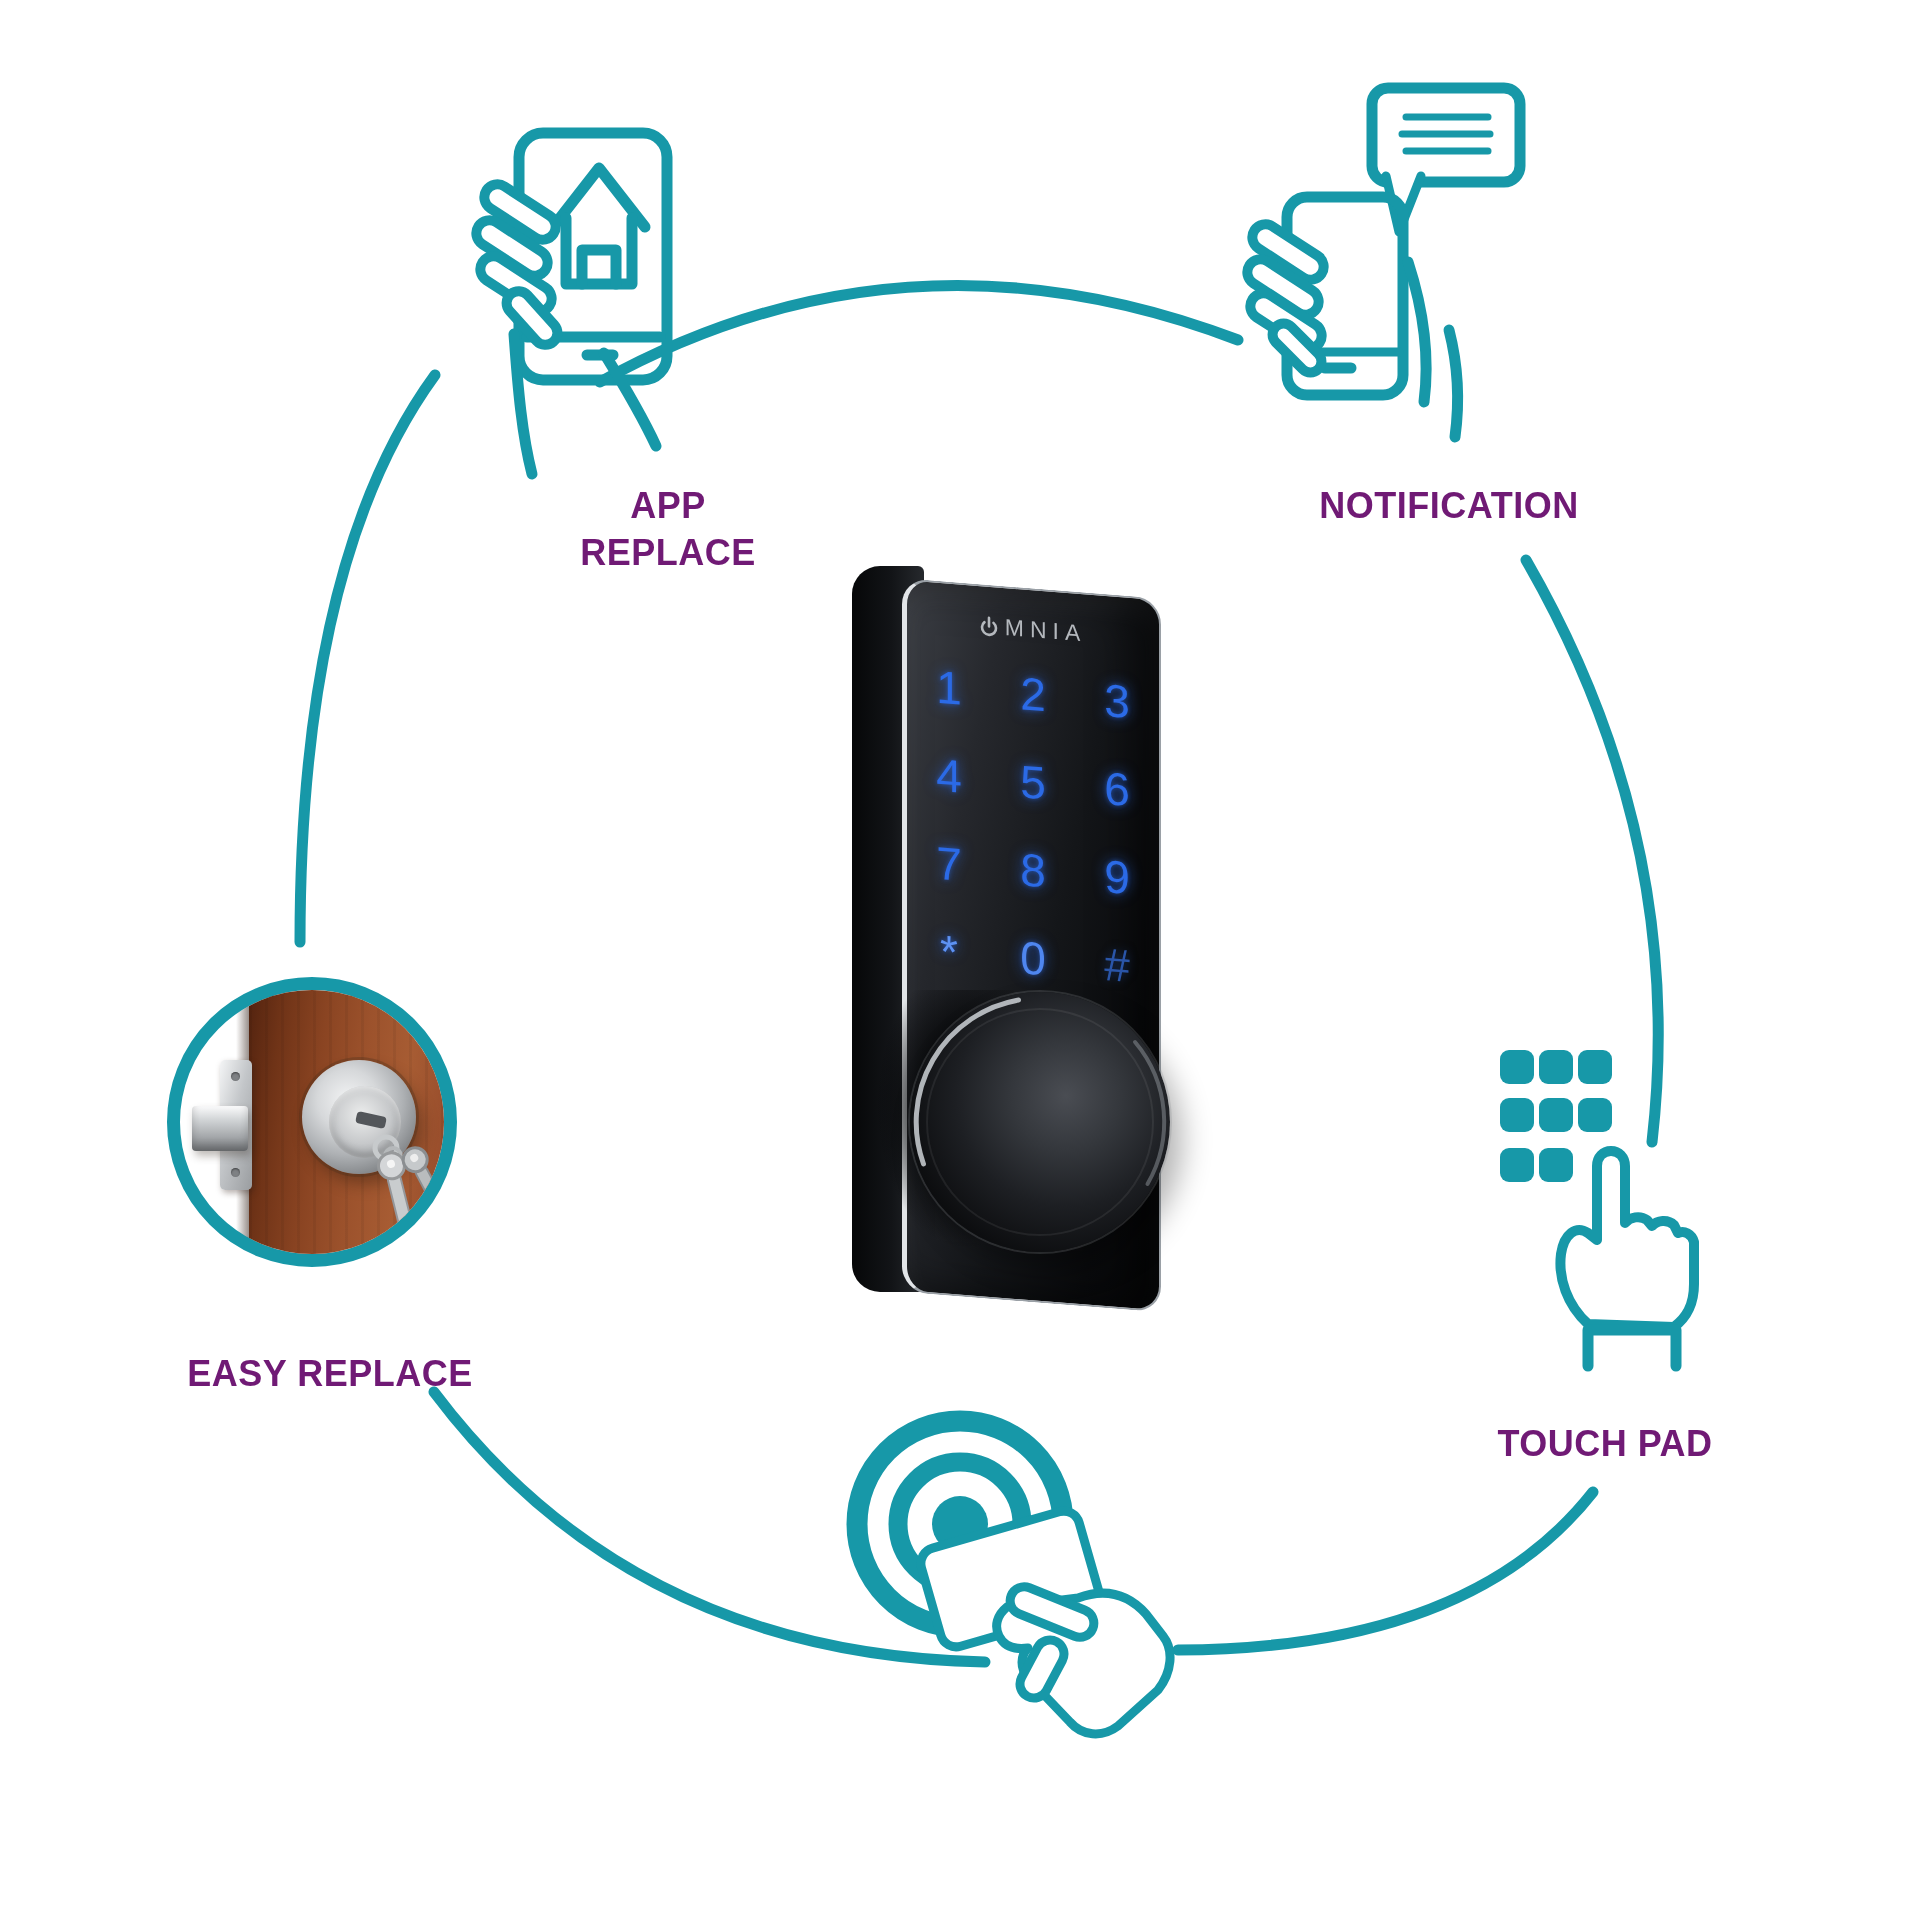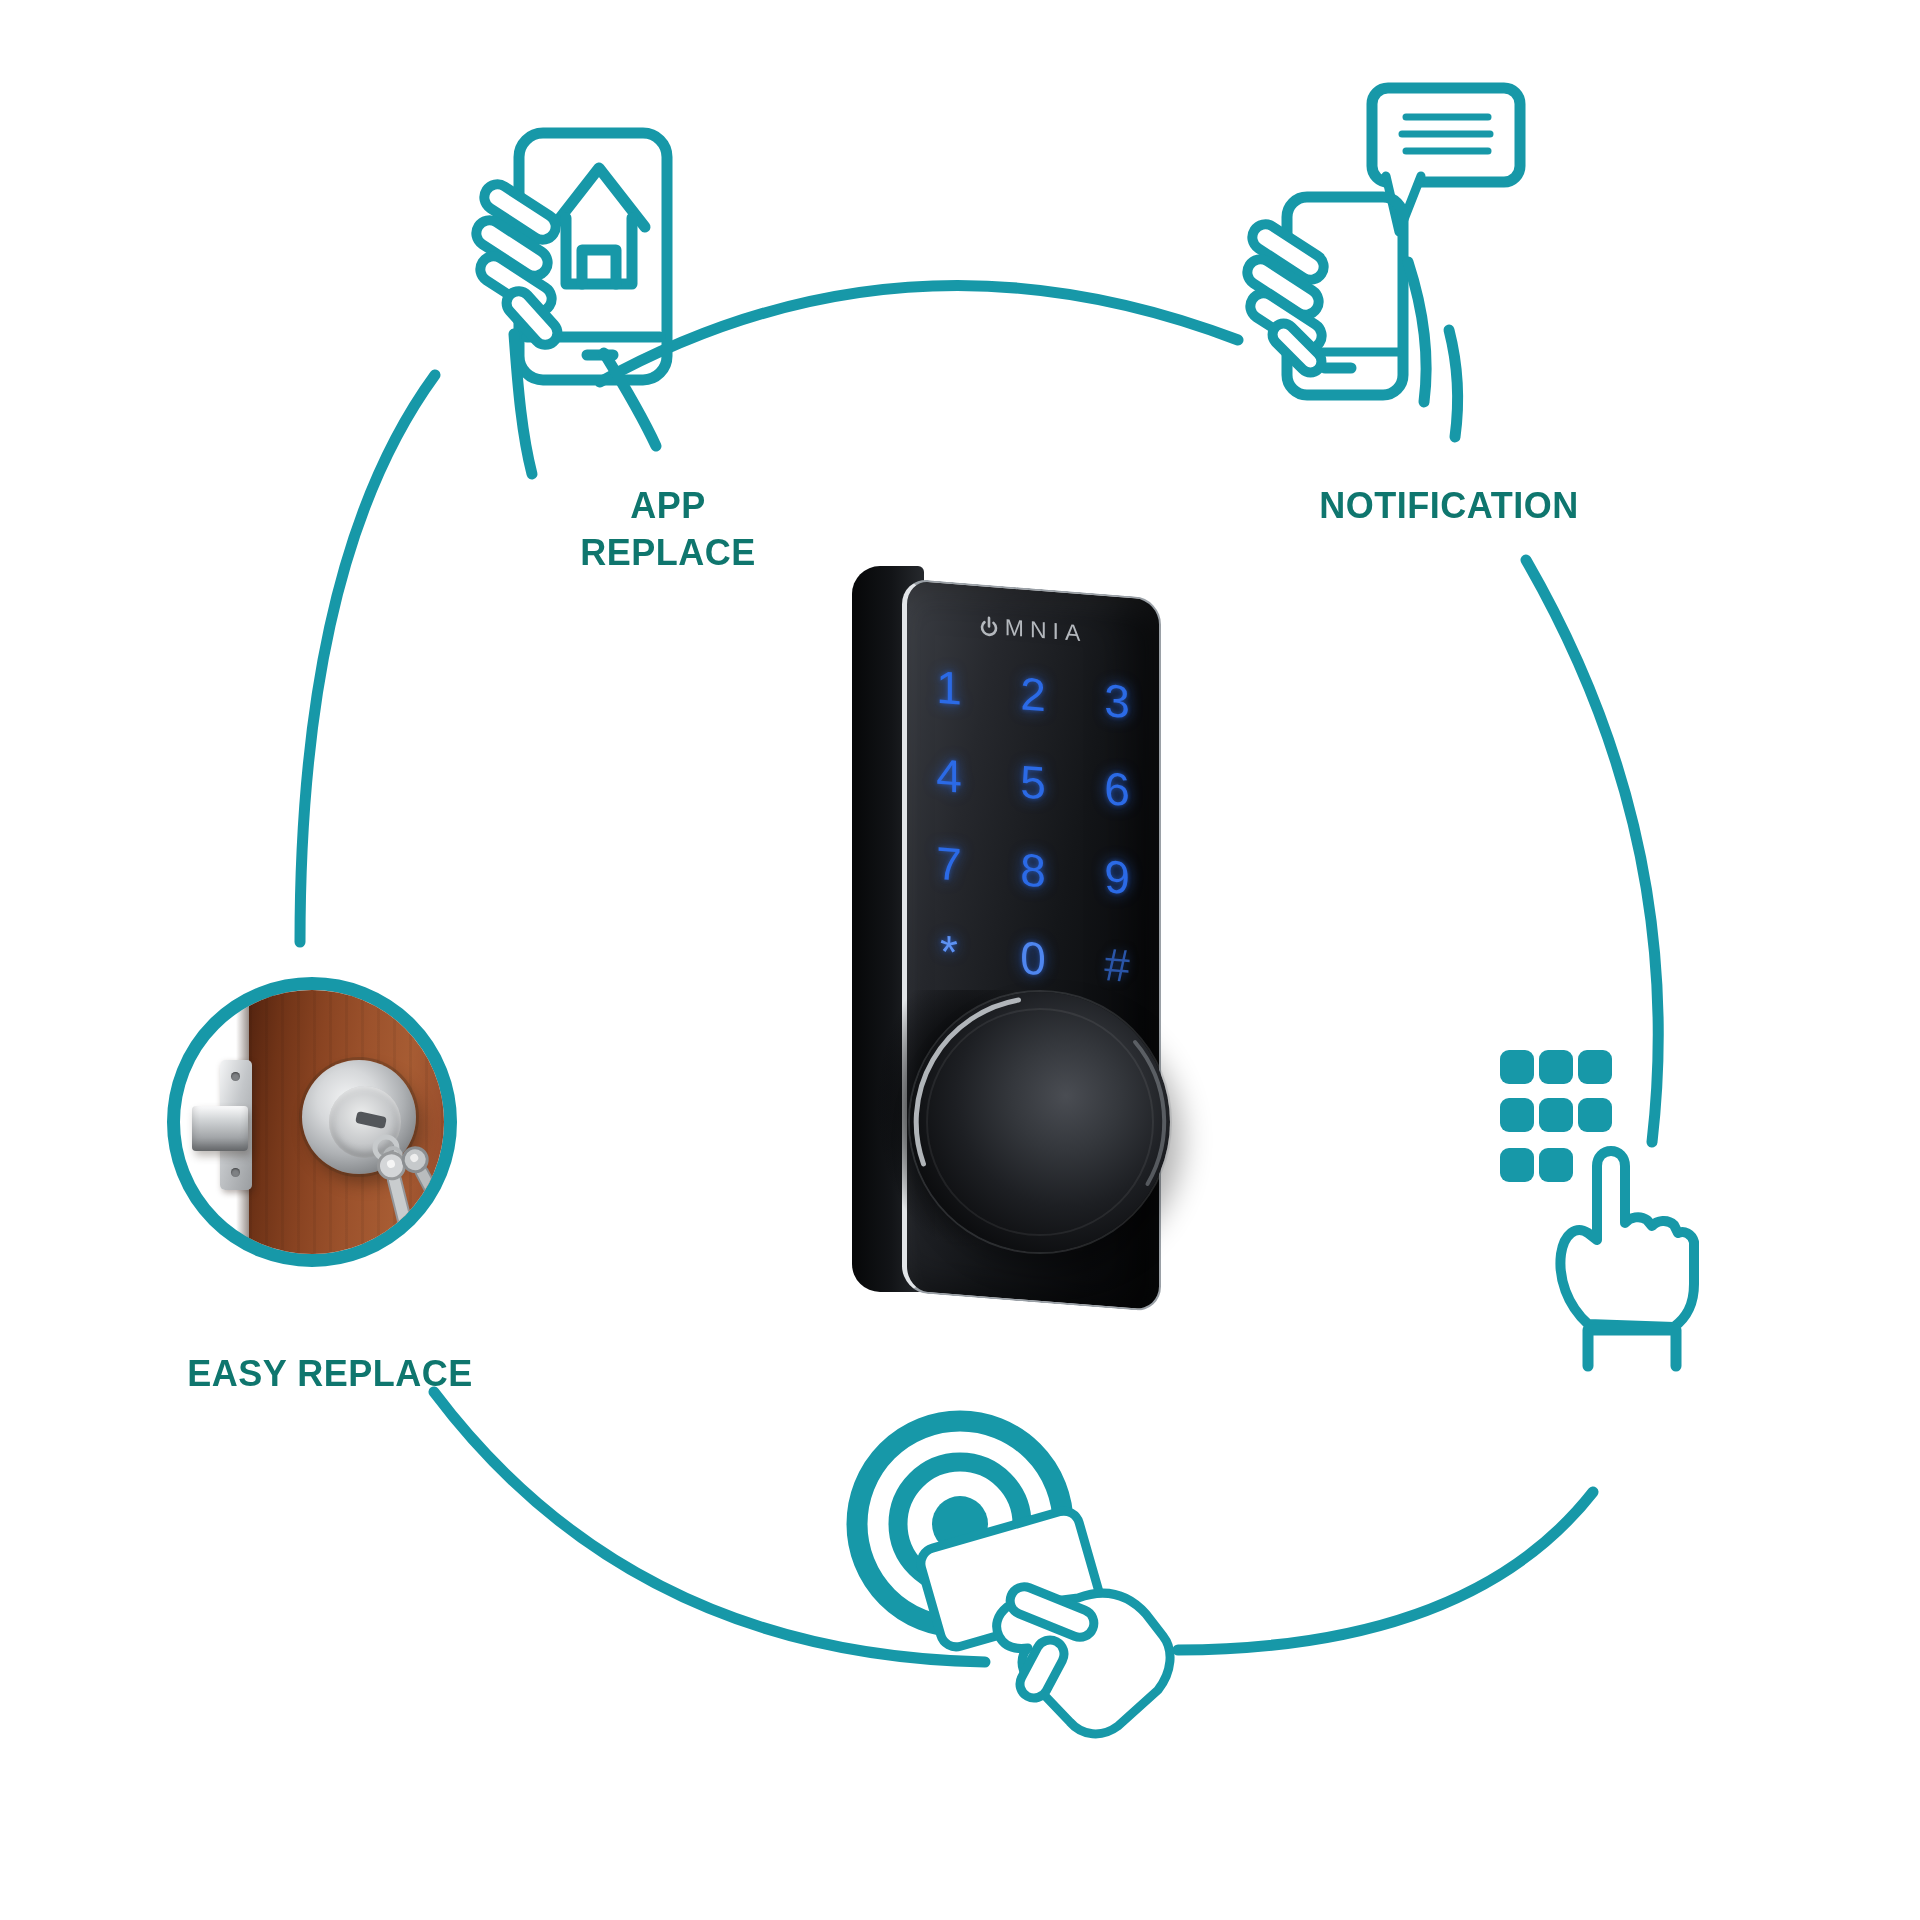--- a/index.html
+++ b/index.html
@@ -2,21 +2,21 @@
 <html><head>
 <meta charset="utf-8">
 <style>
   html,body{margin:0;padding:0;background:#fff;}
   .stage{position:relative;width:1920px;height:1920px;background:#fff;overflow:hidden;
          font-family:"Liberation Sans",sans-serif;}
   svg{display:block;}
   .layer{position:absolute;left:0;top:0;width:1920px;height:1920px;}
 
   
-  .lbl{position:absolute;color:#0f766e;font-weight:700;font-size:36px;line-height:47px;
+  .lbl{position:absolute;color:#701a75;font-weight:700;font-size:36px;line-height:47px;
        text-align:center;letter-spacing:.5px;}
   .lbl-app{left:508px;top:482px;width:320px;}
   .lbl-notif{left:1289px;top:482px;width:320px;}
   .lbl-easy{left:170px;top:1318px;width:320px;margin-top:32px;}
   .lbl-touch{left:1445px;top:1420px;width:320px;}
   .lbl-idcard{left:752px;top:1758px;width:420px;}
 
   
   .lock{position:absolute;left:850px;top:552px;width:340px;height:770px;}
   .lock-side{position:absolute;left:2px;top:14px;width:72px;height:726px;
@@ -160,20 +160,23 @@
 
   <div class="lbl lbl-app">
     <div>APP</div>
     <div>REPLACE</div>
   </div>
   <div class="lbl lbl-notif">
     <div>NOTIFICATION</div>
   </div>
   <div class="lbl lbl-easy">
     <div>EASY REPLACE</div>
+  </div>
+  <div class="lbl lbl-touch">
+    <div>TOUCH PAD</div>
   </div>
 
   <div class="lock">
     <div class="lock-side"></div>
     <div class="lock-face">
       <div class="lock-logo">
         <svg width="18" height="21" viewBox="0 0 18 21">
           <path d="M 4.5 6.64 A 7 7 0 1 0 13.5 6.64" fill="none" stroke="#b4b8bd" stroke-width="2.6" stroke-linecap="round"></path>
           <line x1="9" y1="2" x2="9" y2="10.5" stroke="#b4b8bd" stroke-width="2.6" stroke-linecap="round"></line>
         </svg>

